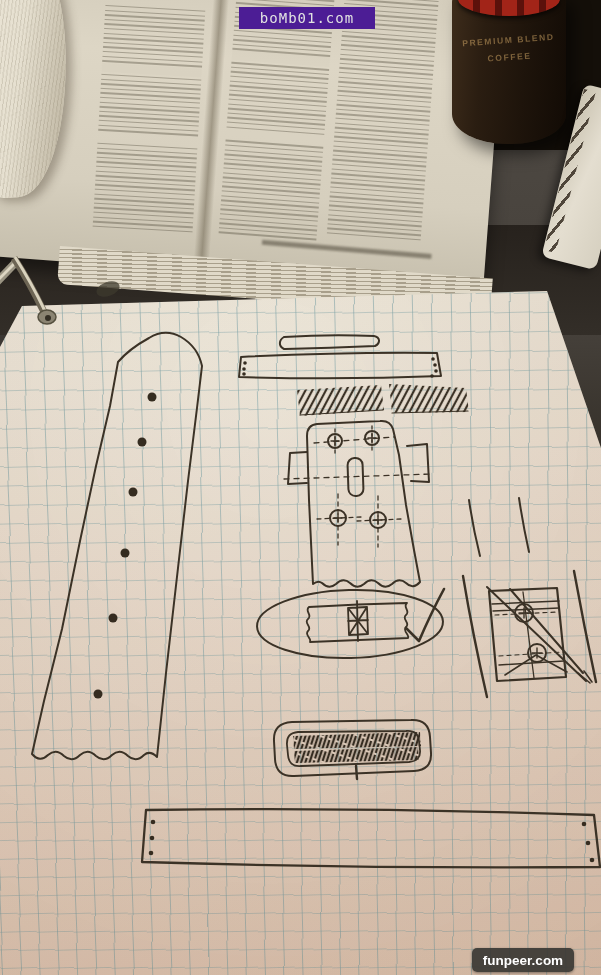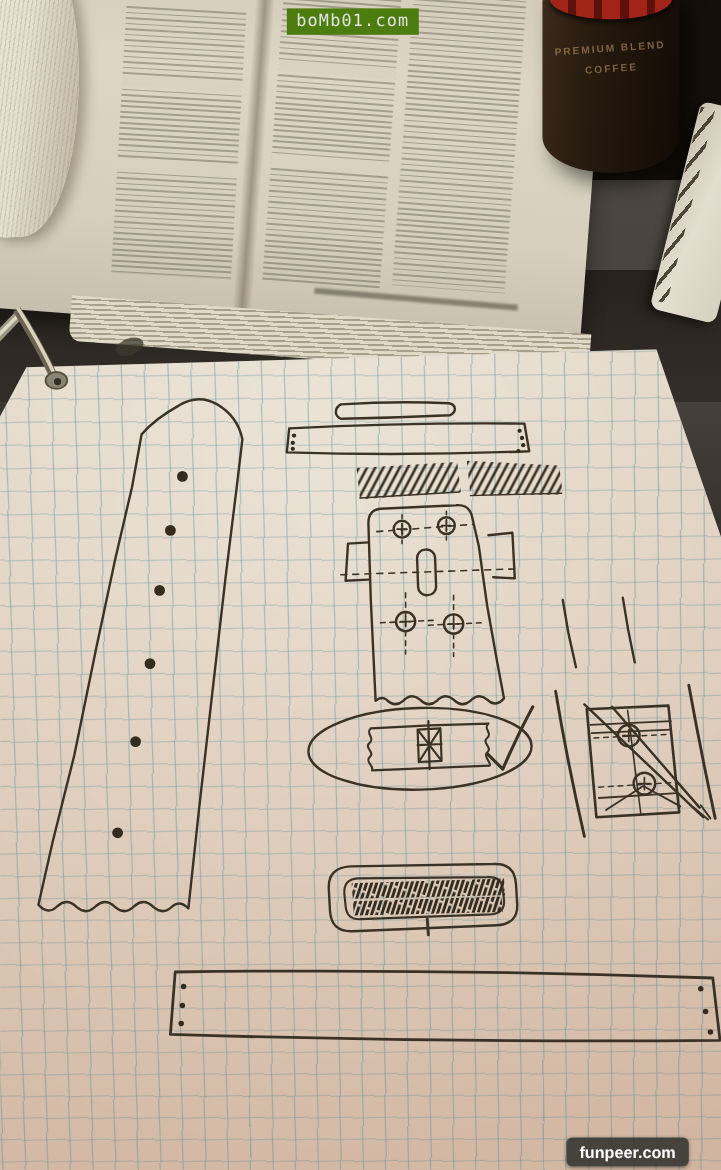--- a/index.html
+++ b/index.html
@@ -67,21 +67,21 @@
        background-image:
          repeating-linear-gradient(91deg,rgba(108,152,158,.55) 0 1px,transparent 1px 19.5px),
          repeating-linear-gradient(1.5deg,rgba(108,152,158,.40) 0 1px,transparent 1px 19.5px);
        transform:perspective(1000px) rotateX(-3deg) rotate(-1.6deg);transform-origin:50% 30%;}
   .paper-shade{left:0;top:0;width:100%;height:100%;
        background:
          linear-gradient(180deg,rgba(70,50,30,.22) 0,rgba(0,0,0,0) 46px),
          radial-gradient(130% 85% at 45% 42%,rgba(255,255,255,.10),rgba(150,95,60,.14) 88%);}
 
   
-  .wm-top{left:239px;top:7px;width:110px;height:22px;background:#4d7c0f;
+  .wm-top{left:239px;top:7px;width:136px;height:22px;background:#4c1d95;
        color:#e2e2e2;font-family:"DejaVu Sans Mono",monospace;font-size:14px;
        letter-spacing:1px;display:flex;align-items:center;justify-content:center;}
   .wm-bottom{left:472px;top:948px;width:102px;height:24px;border-radius:5px;
        background:rgba(58,55,52,.92);color:#ffffff;font-weight:bold;font-size:13.5px;
        display:flex;align-items:center;justify-content:center;box-shadow:0 1px 3px rgba(0,0,0,.4);}
 
   svg{display:block;}
   .sketch{left:0;top:0;}
 </style>
 </head>

